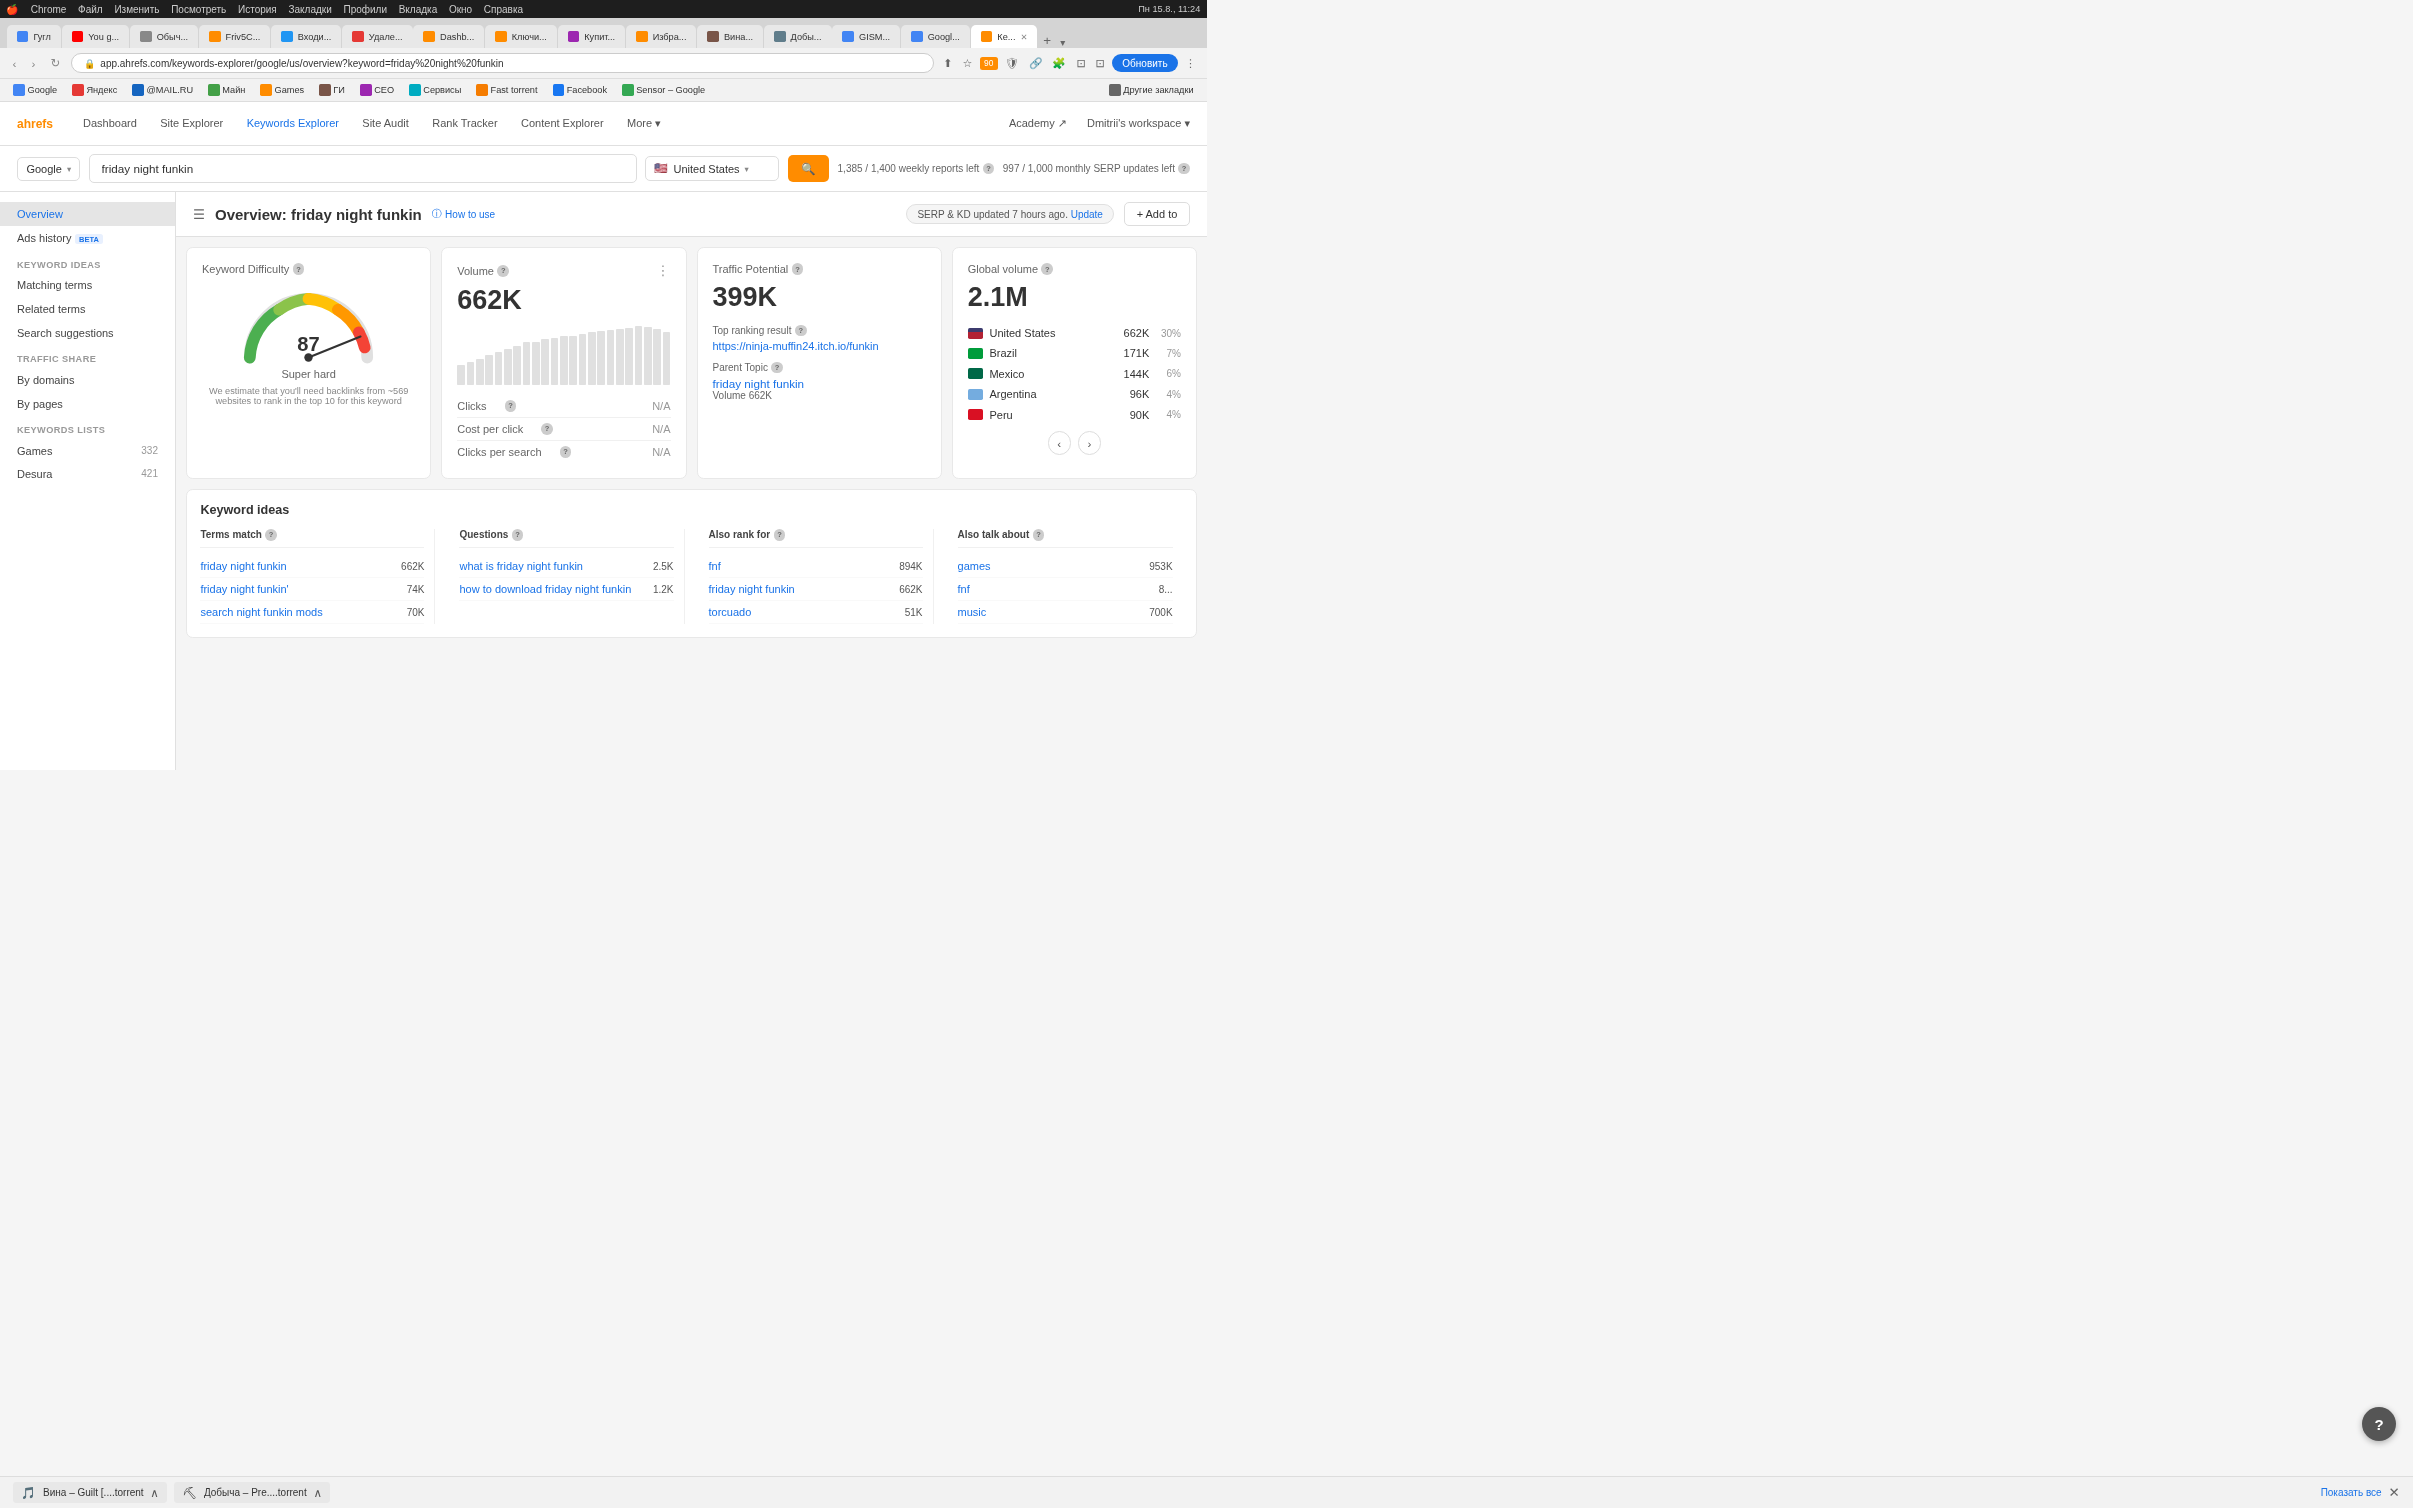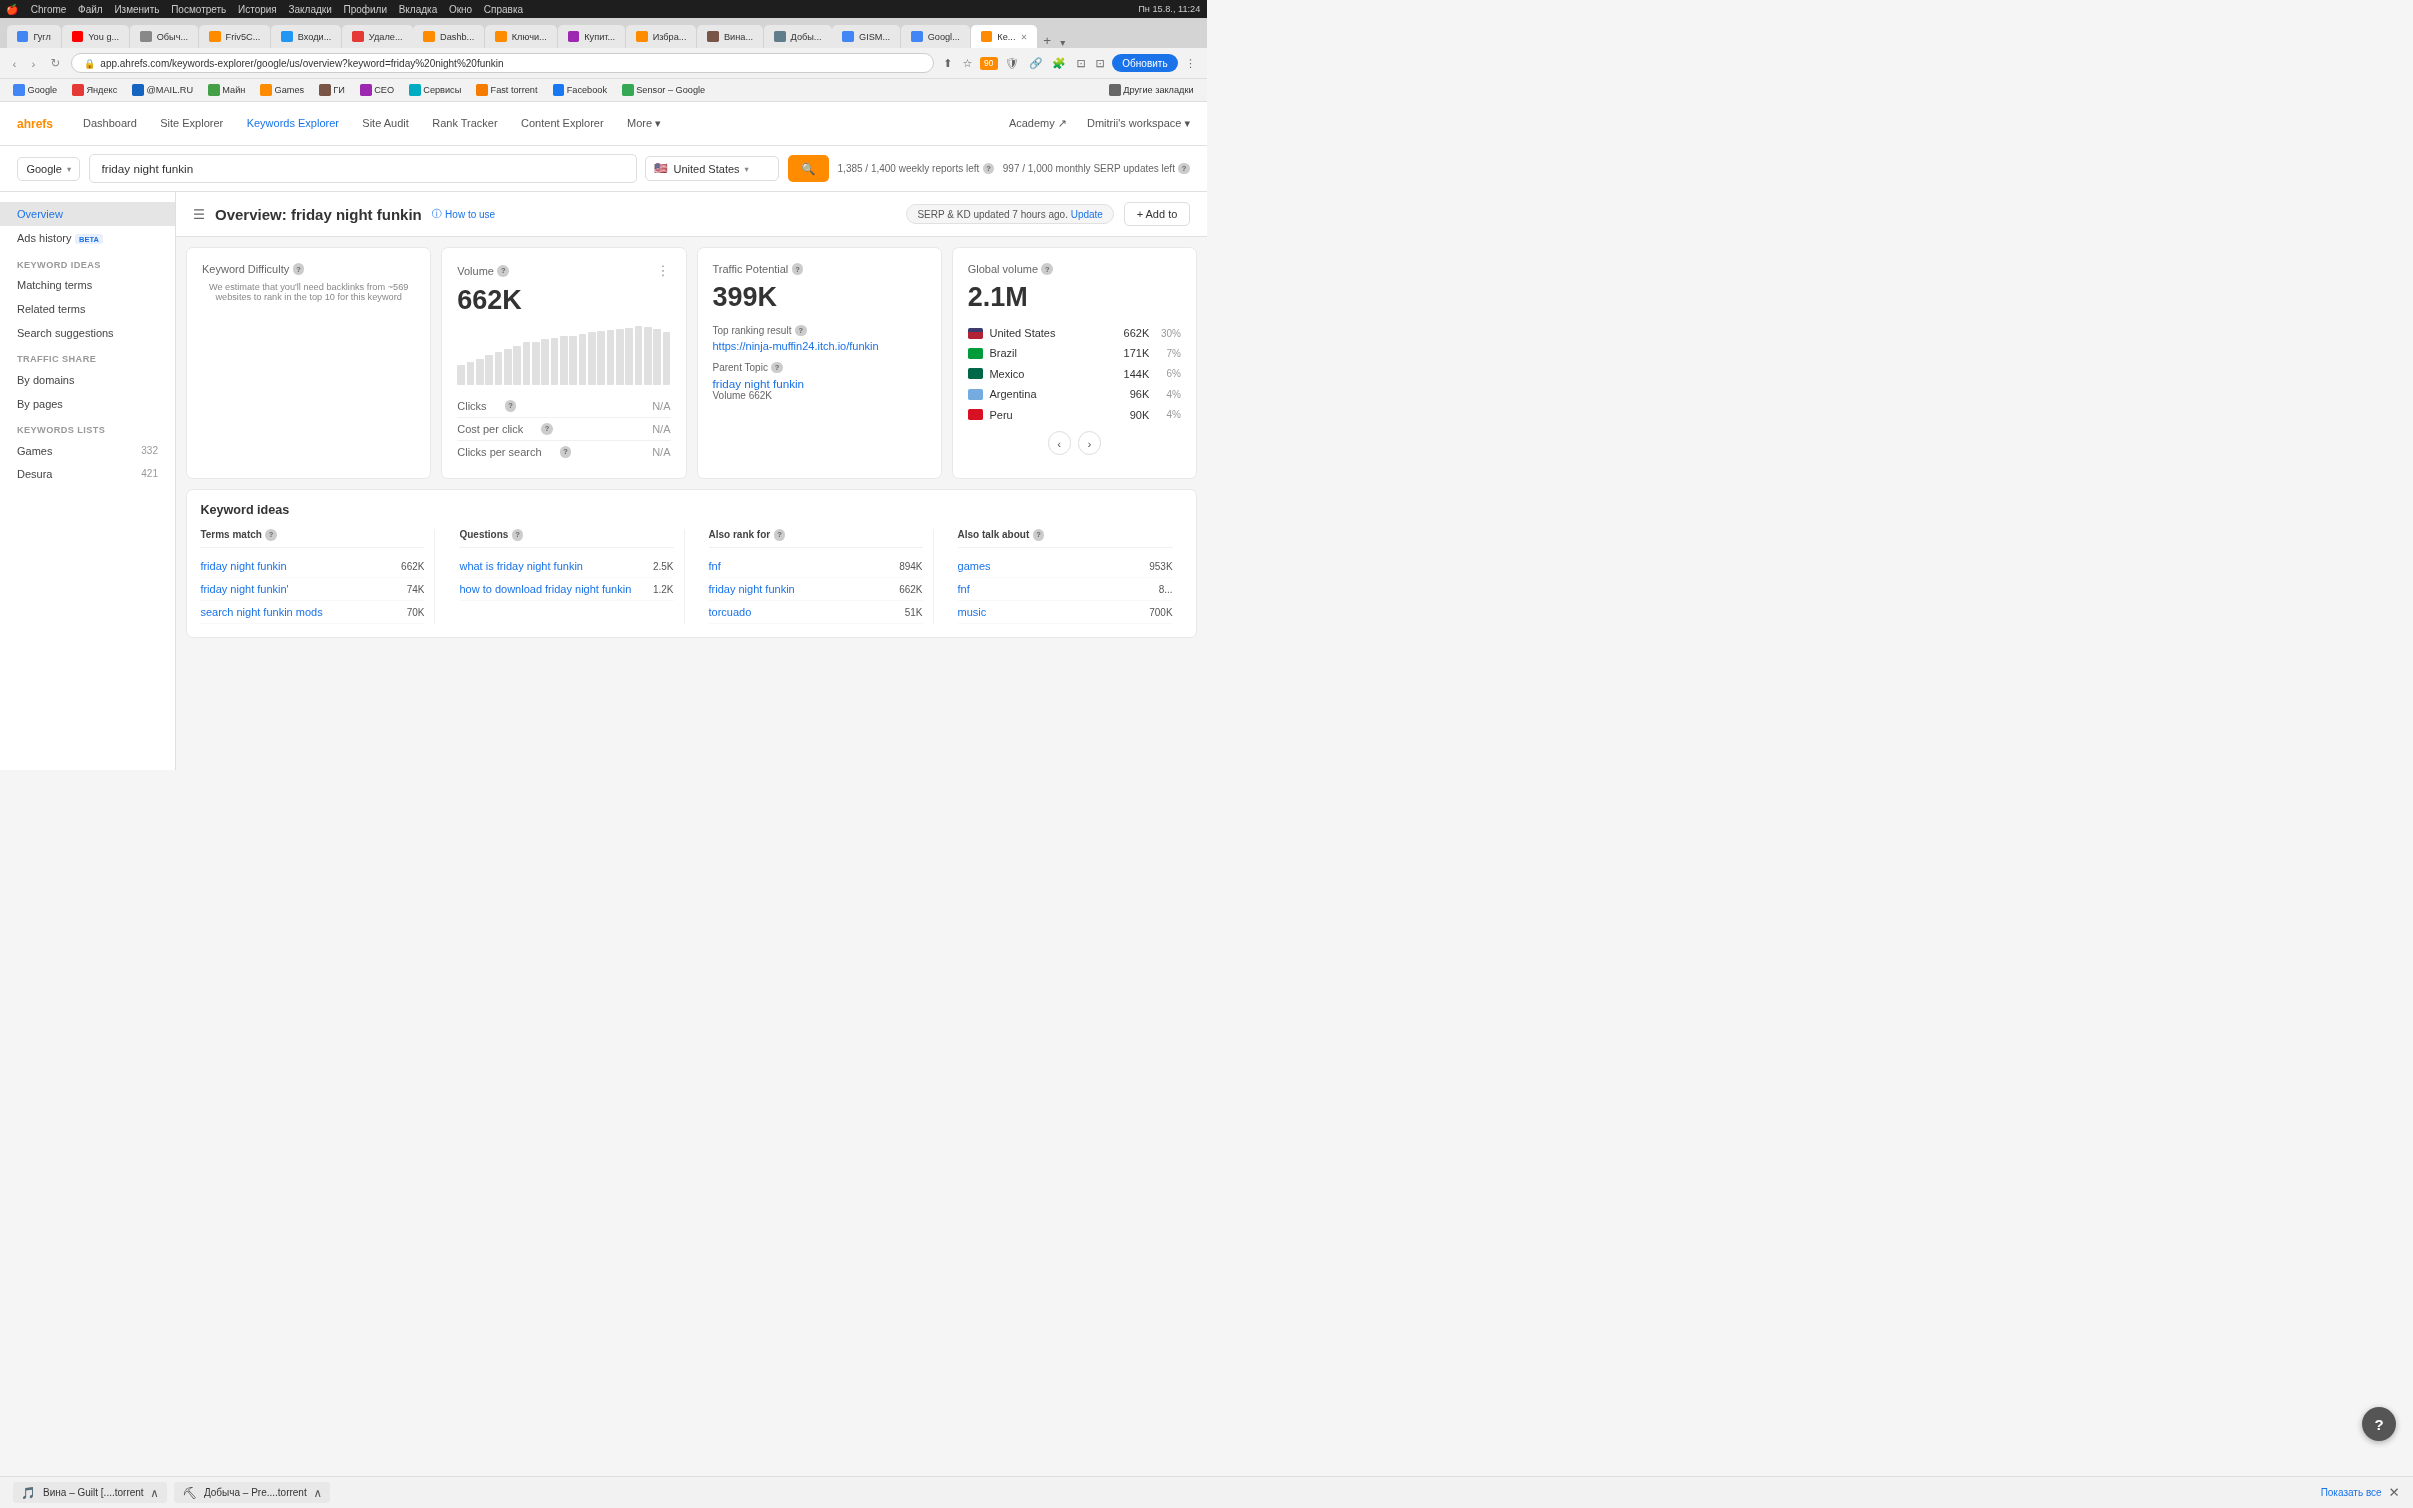--- a/index.html
+++ b/index.html
@@ -369,20 +369,41 @@
       </div>
       <button class="add-to-btn">+ Add to</button>
     </div>
 
     <div class="metrics-grid">
 
       <div class="metric-card">
         <div class="metric-title">
           <span>Keyword Difficulty</span>
           <span class="info-icon">?</span>
+        </div>
+        <div class="gauge-container">
+          <svg class="gauge-svg" viewBox="0 0 180 100" style="font-size:13px">
+
+            <path d="M 20 90 A 70 70 0 0 1 160 90" fill="none" stroke="#e0e0e0" stroke-width="14" stroke-linecap="round"></path>
+
+            <path d="M 20 90 A 70 70 0 0 1 55 33" fill="none" stroke="#4caf50" stroke-width="14" stroke-linecap="round"></path>
+
+            <path d="M 55 33 A 70 70 0 0 1 90 20" fill="none" stroke="#8bc34a" stroke-width="14" stroke-linecap="round"></path>
+
+            <path d="M 90 20 A 70 70 0 0 1 125 33" fill="none" stroke="#ffc107" stroke-width="14" stroke-linecap="round"></path>
+
+            <path d="M 125 33 A 70 70 0 0 1 150 60" fill="none" stroke="#ff9800" stroke-width="14" stroke-linecap="round"></path>
+
+            <path d="M 150 60 A 70 70 0 0 1 157 78" fill="none" stroke="#f44336" stroke-width="14" stroke-linecap="round"></path>
+
+            <line x1="90" y1="90" x2="152" y2="65" stroke="#333" stroke-width="2.5" stroke-linecap="round"></line>
+            <circle cx="90" cy="90" r="5" fill="#333"></circle>
+            <text x="90" y="82" text-anchor="middle" font-size="24" font-weight="700" fill="#333">87</text>
+          </svg>
+          <span class="gauge-sublabel">Super hard</span>
         </div>
         <p style="font-size:9.2px;color:#888;text-align:center;margin-top:6.7px;">We estimate that you'll need backlinks from ~569 websites to rank in the top 10 for this keyword</p>
       </div>
 
       <div class="metric-card">
         <div class="metric-title">
           <span>Volume</span>
           <span class="info-icon">?</span>
           <span class="more-icon" style="margin-left:auto;">⋮</span>
         </div>

